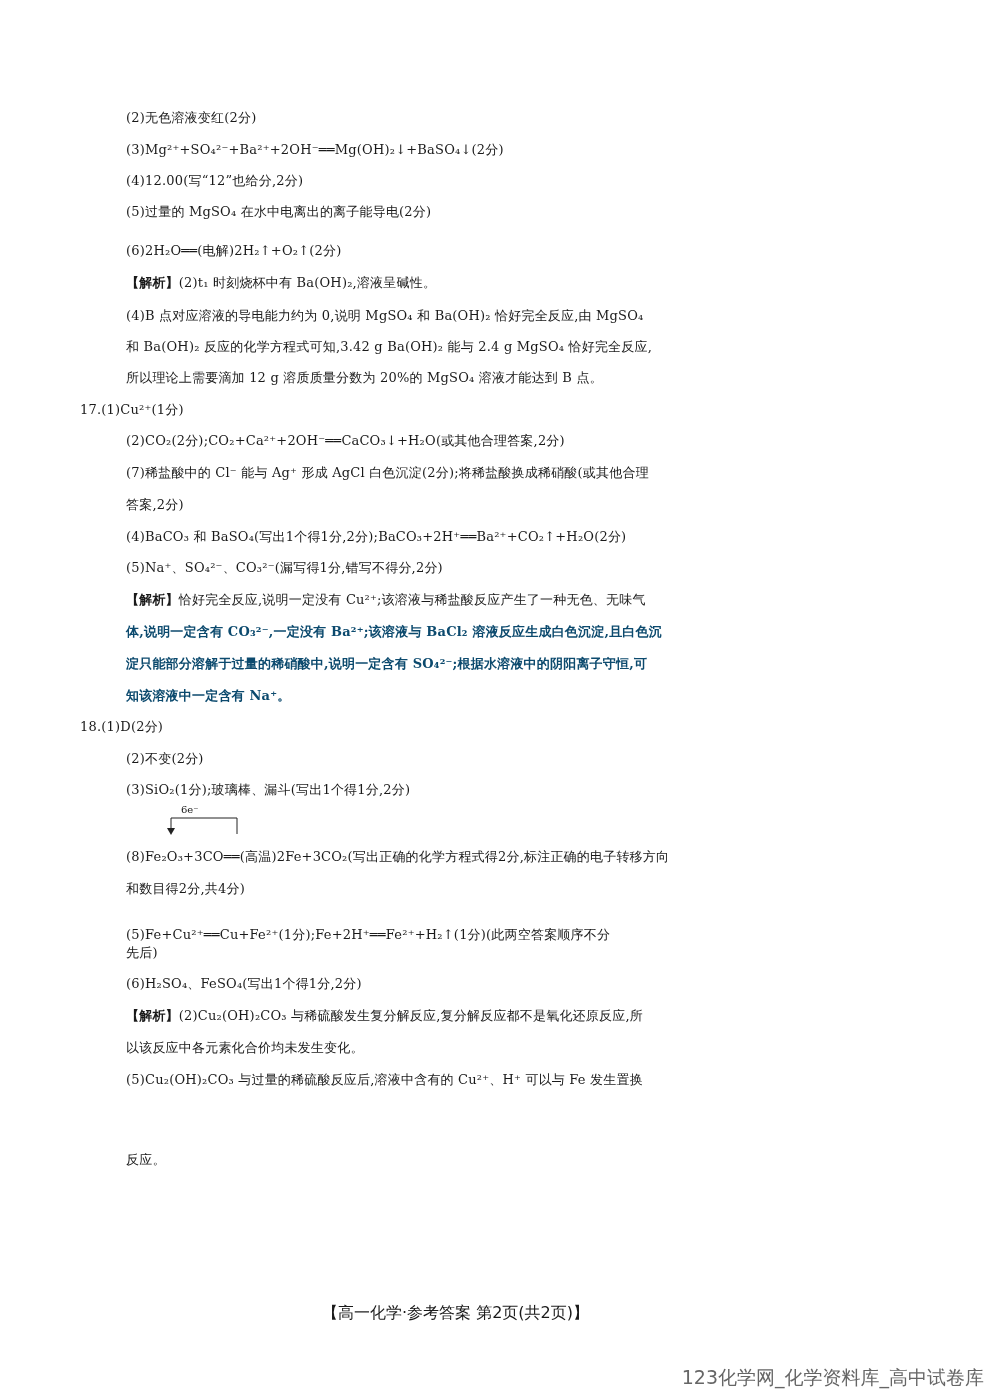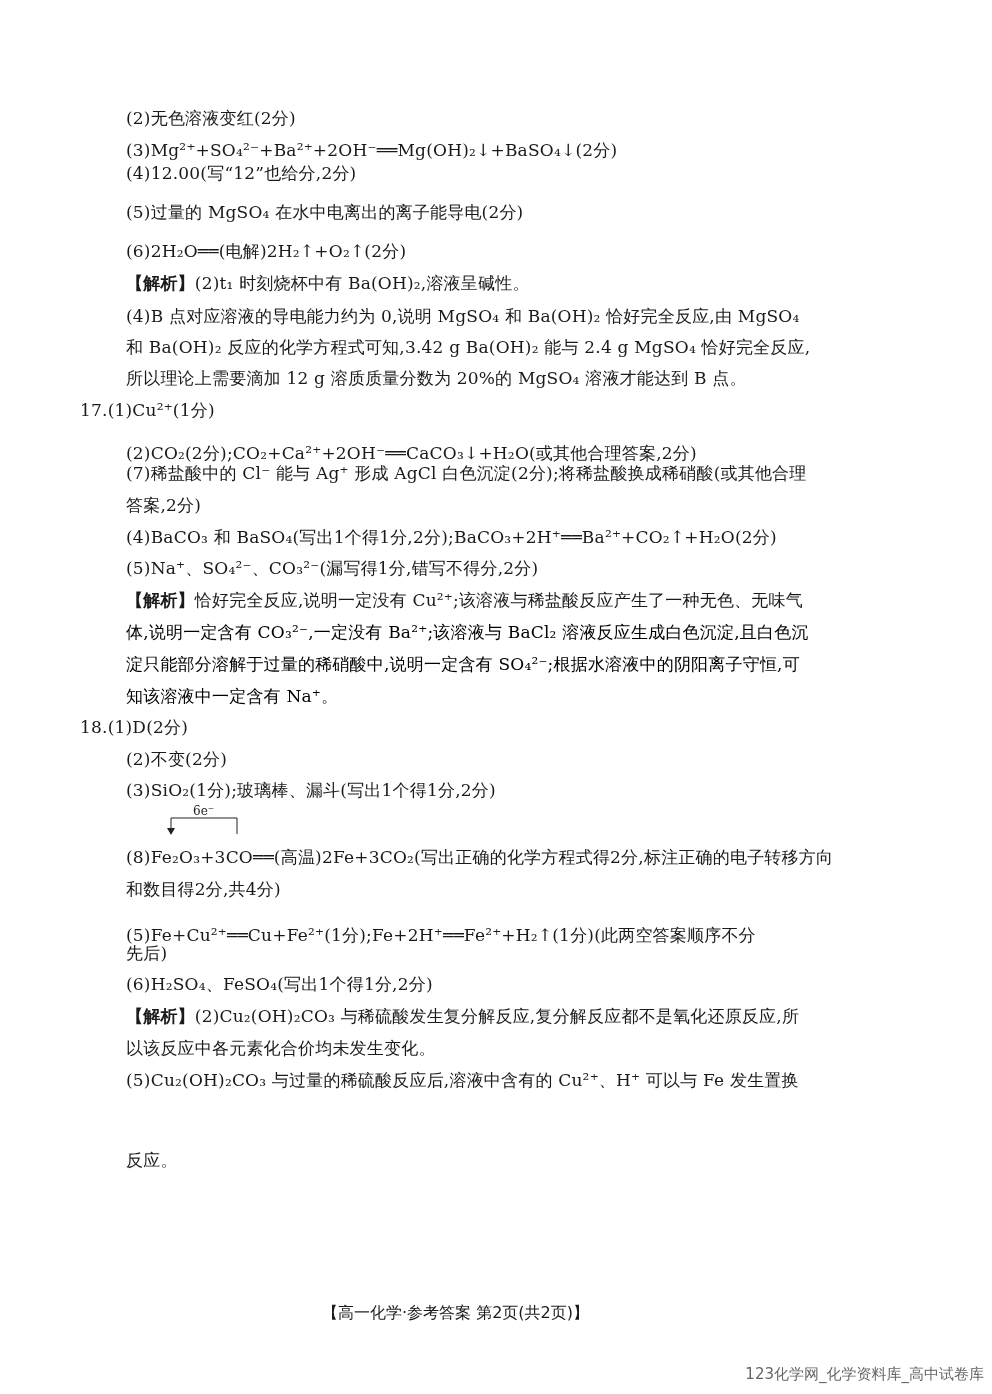--- a/index.html
+++ b/index.html
@@ -1,51 +1,51 @@
 <!DOCTYPE html>
 <html><head>
 <meta charset="utf-8">
 <style>
   html, body { margin:0; padding:0; }
   body {
     width:992px; height:1394px; background:#ffffff; position:relative; overflow:hidden;
     font-family:"DejaVu Serif","Liberation Serif",serif; color:#1a1a1a;
   }
   .line {
-    position:absolute; font-size:17px; line-height:22px; white-space:nowrap;
+    position:absolute; font-size:13px; line-height:22px; white-space:nowrap;
     letter-spacing:0.2px;
   }
   .ind { left:126px; }
   .num { left:80px; }
   .bold { font-weight:bold;margin-top:12px; }
   .footer { position:absolute; left:322px; top:1303px; font-size:16px; font-family:"DejaVu Sans","Liberation Sans",sans-serif; }
-  .watermark { position:absolute; right:8px; top:1365px; font-size:15px; color:#666; font-family:"DejaVu Sans","Liberation Sans",sans-serif;text-align:right; }
+  .watermark { position:absolute; right:8px; top:1365px; font-size:19px; color:#666; font-family:"DejaVu Sans","Liberation Sans",sans-serif;text-align:right; }
   .etrans { position:absolute; left:165px; top:806px; width:76px; height:30px; }
-  .etrans .lbl { position:absolute; left:28px; top:-2px; font-size:12px; }
-  .faded { color:#000000; }
+  .etrans .lbl { position:absolute; left:16px; top:-2px; font-size:10px; }
+  .faded { color:#0c4a6e;font-weight:bold; }
 </style>
 </head>
 <body>
 
 <div class="line ind" style="top:107px">(2)无色溶液变红(2分)</div>
 <div class="line ind" style="top:139px">(3)Mg²⁺+SO₄²⁻+Ba²⁺+2OH⁻══Mg(OH)₂↓+BaSO₄↓(2分)</div>
-<div class="line ind" style="top:162px">(4)12.00(写“12”也给分,2分)</div>
+<div class="line ind" style="top:170px">(4)12.00(写“12”也给分,2分)</div>
 <div class="line ind" style="top:201px">(5)过量的 MgSO₄ 在水中电离出的离子能导电(2分)</div>
 <div class="line ind" style="top:240px">(6)2H₂O══(电解)2H₂↑+O₂↑(2分)</div>
 <div class="line ind" style="top:272px">
   <span class="bold">【解析】</span><span>(2)t₁ 时刻烧杯中有 Ba(OH)₂,溶液呈碱性。</span>
 </div>
 <div class="line ind" style="top:305px">(4)B 点对应溶液的导电能力约为 0,说明 MgSO₄ 和 Ba(OH)₂ 恰好完全反应,由 MgSO₄</div>
 <div class="line ind" style="top:336px">和 Ba(OH)₂ 反应的化学方程式可知,3.42 g Ba(OH)₂ 能与 2.4 g MgSO₄ 恰好完全反应,</div>
 <div class="line ind" style="top:367px">所以理论上需要滴加 12 g 溶质质量分数为 20%的 MgSO₄ 溶液才能达到 B 点。</div>
 
 <div class="line num" style="top:399px">
   <span>17.</span><span>(1)Cu²⁺(1分)</span>
 </div>
-<div class="line ind" style="top:442px">(2)CO₂(2分);CO₂+Ca²⁺+2OH⁻══CaCO₃↓+H₂O(或其他合理答案,2分)</div>
+<div class="line ind" style="top:430px">(2)CO₂(2分);CO₂+Ca²⁺+2OH⁻══CaCO₃↓+H₂O(或其他合理答案,2分)</div>
 <div class="line ind" style="top:462px">(7)稀盐酸中的 Cl⁻ 能与 Ag⁺ 形成 AgCl 白色沉淀(2分);将稀盐酸换成稀硝酸(或其他合理</div>
 <div class="line ind" style="top:494px">答案,2分)</div>
 <div class="line ind" style="top:526px">(4)BaCO₃ 和 BaSO₄(写出1个得1分,2分);BaCO₃+2H⁺══Ba²⁺+CO₂↑+H₂O(2分)</div>
 <div class="line ind" style="top:557px">(5)Na⁺、SO₄²⁻、CO₃²⁻(漏写得1分,错写不得分,2分)</div>
 <div class="line ind" style="top:589px">
   <span class="bold">【解析】</span><span>恰好完全反应,说明一定没有 Cu²⁺;该溶液与稀盐酸反应产生了一种无色、无味气</span>
 </div>
 <div class="line ind faded" style="top:621px">体,说明一定含有 CO₃²⁻,一定没有 Ba²⁺;该溶液与 BaCl₂ 溶液反应生成白色沉淀,且白色沉</div>
 <div class="line ind faded" style="top:653px">淀只能部分溶解于过量的稀硝酸中,说明一定含有 SO₄²⁻;根据水溶液中的阴阳离子守恒,可</div>
 <div class="line ind faded" style="top:685px">知该溶液中一定含有 Na⁺。</div>

